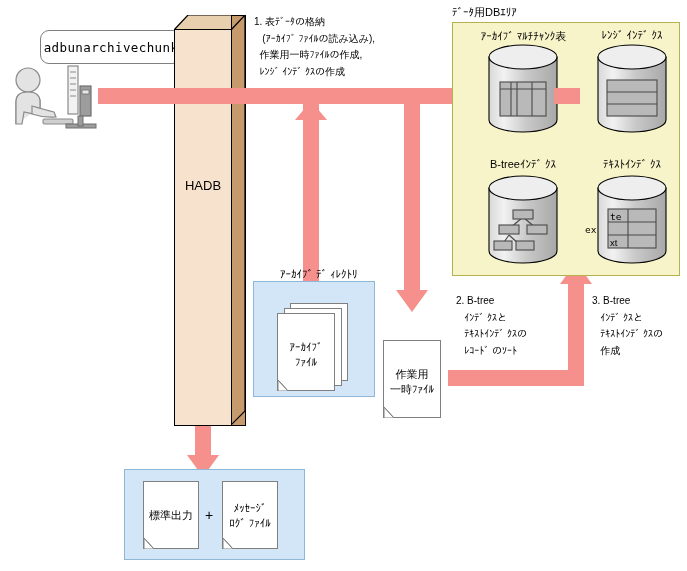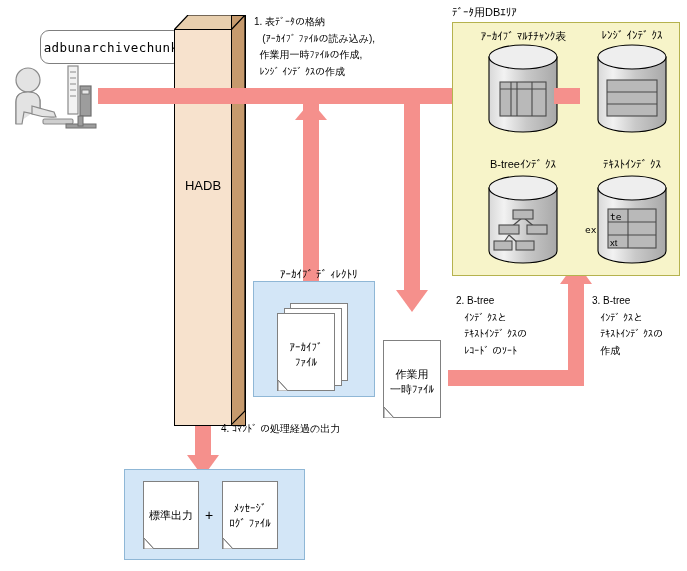--- a/index.html
+++ b/index.html
@@ -317,21 +317,20 @@
       <line x1="0" y1="66" x2="10" y2="77" stroke="#808080" stroke-width="1"></line>
     </svg>
     <div class="doc-text" style="top:26px;">作業用
 一時ﾌｧｲﾙ</div>
   </div>
 
   <div class="abs step-text" style="left:456px; top:293px; width:115px;"><span>2. B-tree</span><br><span>   ｲﾝﾃﾞ ｸｽと</span><br><span>   ﾃｷｽﾄｲﾝﾃﾞ ｸｽの</span><br><span>   ﾚｺｰﾄﾞ のｿｰﾄ</span></div>
 
   <div class="abs step-text" style="left:592px; top:293px; width:115px;"><span>3. B-tree</span><br><span>   ｲﾝﾃﾞ ｸｽと</span><br><span>   ﾃｷｽﾄｲﾝﾃﾞ ｸｽの</span><br><span>   作成</span></div>
 
-  <div class="abs step-text" style="left:221px; top:421px;">4. ｺﾏﾝﾄﾞ の処理経過の出力</div>
 
   <div class="abs blue-area" style="left:124px; top:469px; width:181px; height:91px;"></div>
 
   <div class="doc" style="left:143px; top:481px; width:56px; height:68px;padding-left:32px;">
     <svg width="55" height="67" viewBox="0 0 55 67" style="position:absolute;left:0;top:0;">
       <polygon points="0,56 10,67 0,67" fill="#ffffff" stroke="#808080" stroke-width="1"></polygon>
       <line x1="0" y1="56" x2="10" y2="67" stroke="#808080" stroke-width="1"></line>
     </svg>
     <div class="doc-text" style="top:26px;">標準出力</div>
   </div>

